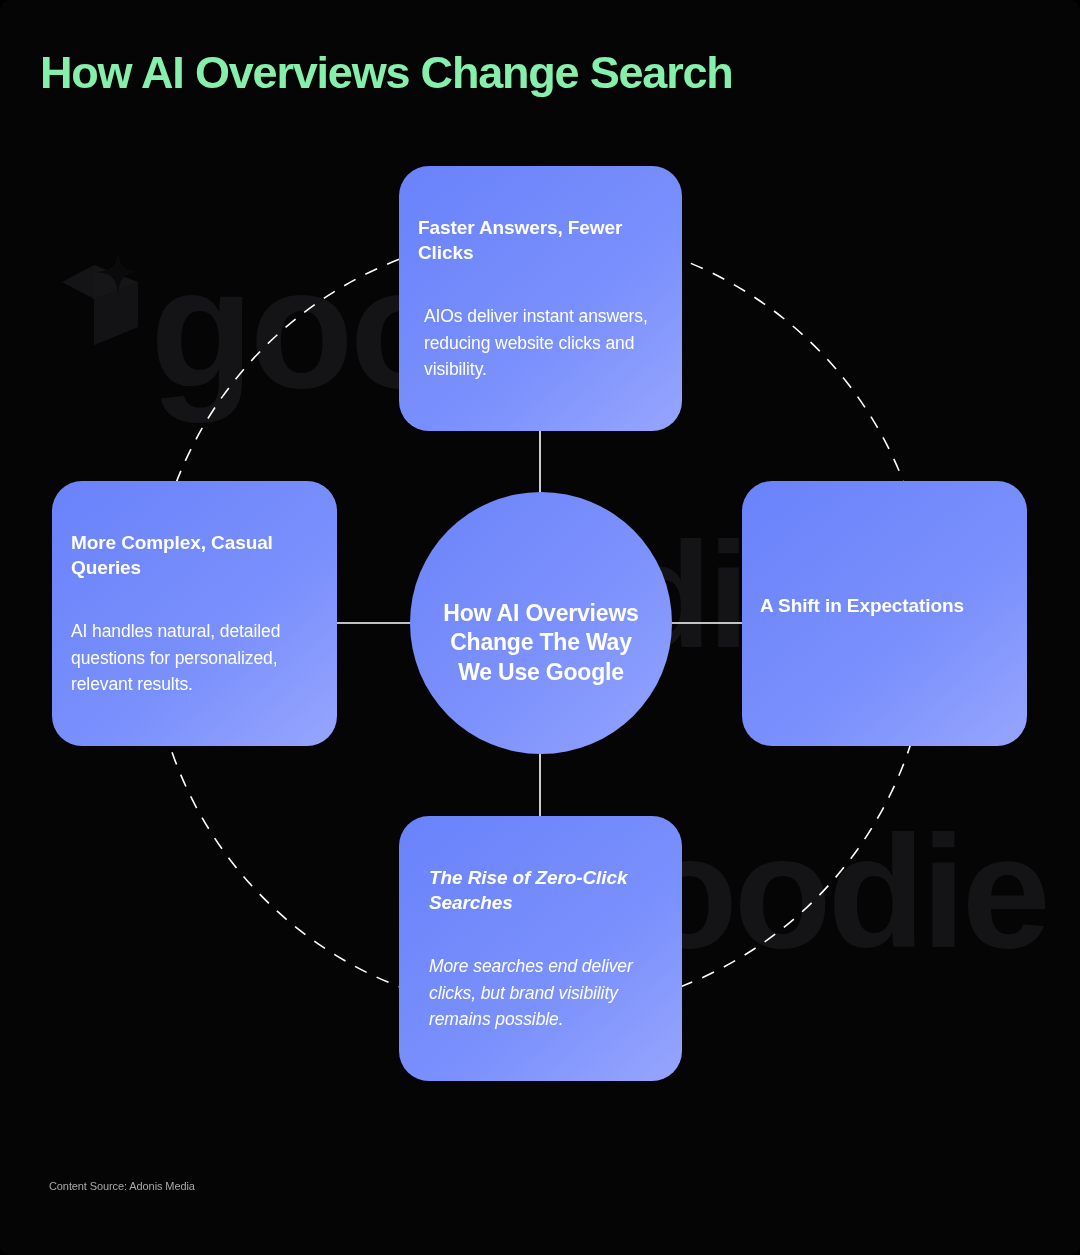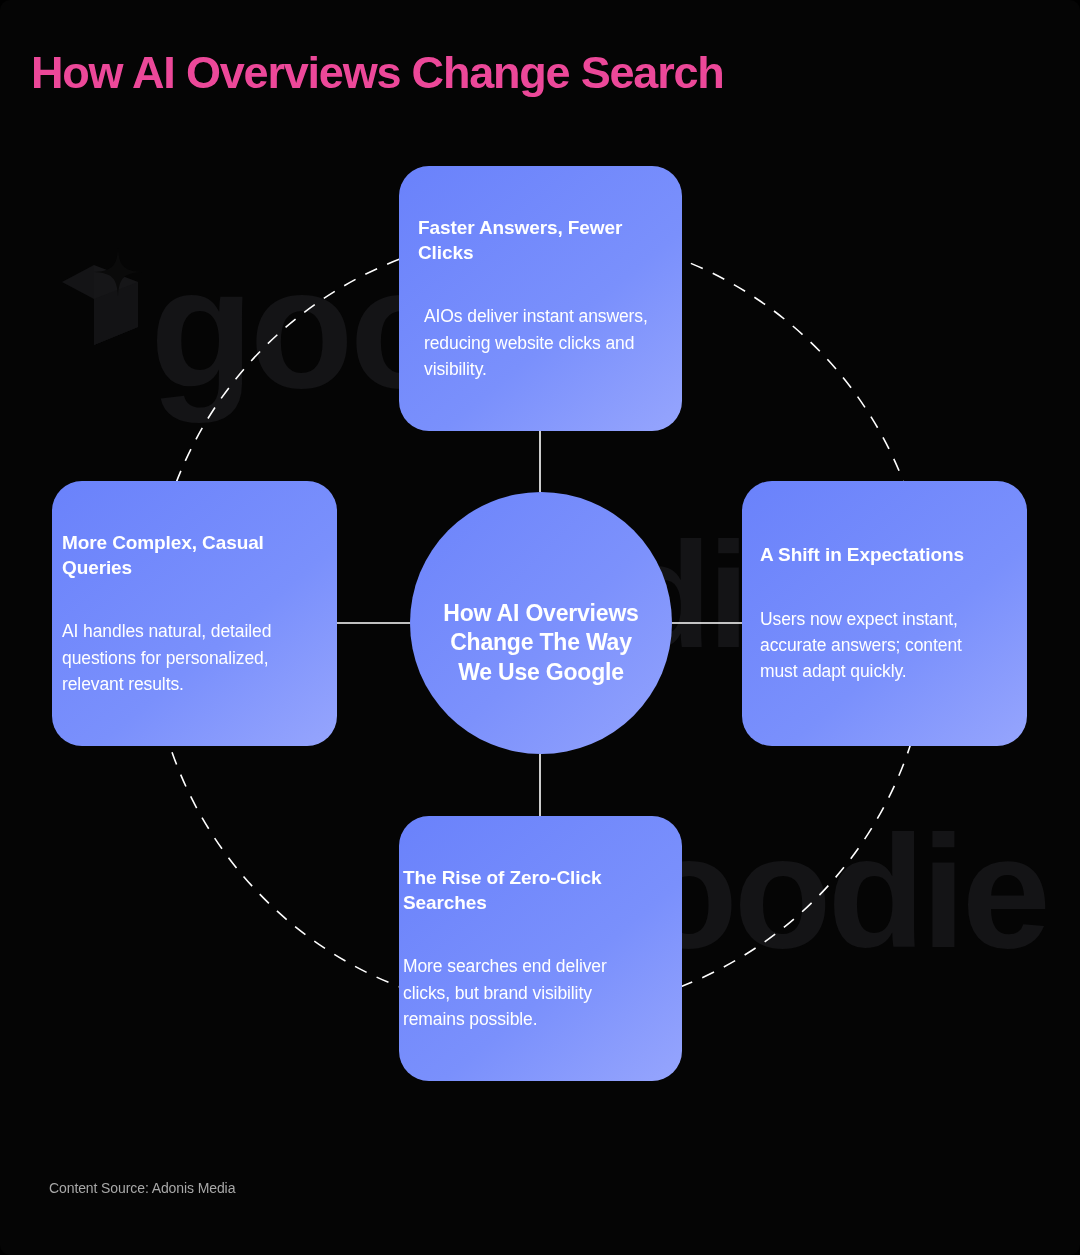--- a/index.html
+++ b/index.html
@@ -79,39 +79,39 @@
     font-size:17.5px;
     font-weight:400;
     line-height:1.5;
     letter-spacing:-0.1px;
   }
 
   .card-top    { left:399px; top:166px; width:283px; height:265px; padding:0 34px 0 19px; }
   .card-top .c-title { padding-left:0; }
   .card-top .c-body  { padding-left:6px; }
 
-  .card-left   { left:52px;  top:481px; width:285px; height:265px; padding:0 27px 0 10px; }
+  .card-left   { left:52px;  top:481px; width:285px; height:265px; padding:0 27px 0 19px; }
   .card-right  { left:742px; top:481px; width:285px; height:265px; padding:0 40px 0 18px; }
-  .card-bottom { left:399px; top:816px; width:283px; height:265px; padding:0 27px 0 4px; }
+  .card-bottom { left:399px; top:816px; width:283px; height:265px; padding:0 27px 0 30px;font-style:italic; }
 
   
   .page-title {
     position:absolute;
-    left:31px; top:48px;
-    color:#ec4899;
+    left:40px; top:48px;
+    color:#86efac;
     font-size:45px;
     font-weight:700;
     letter-spacing:-1.2px;
     line-height:1.1;
   }
   .footer-note {
     position:absolute;
     left:49px; top:1180px;
     color:#a8a8a8;
-    font-size:14px;
+    font-size:11px;
     font-weight:400;
     letter-spacing:-0.1px;
     text-align:right;
   }
 </style>
 </head>
 <body>
 
 <div id="stage">
 
@@ -146,21 +146,20 @@
     <div class="c-body">AIOs deliver instant answers, reducing website clicks and visibility.</div>
   </div>
 
   <div class="card card-left">
     <div class="c-title">More Complex, Casual Queries</div>
     <div class="c-body">AI handles natural, detailed questions for personalized, relevant results.</div>
   </div>
 
   <div class="card card-right">
     <div class="c-title">A Shift in Expectations</div>
-    <div class="c-body">Users now expect instant, accurate answers; content must adapt quickly.</div>
   </div>
 
   <div class="card card-bottom">
     <div class="c-title">The Rise of Zero-Click Searches</div>
     <div class="c-body">More searches end deliver clicks, but brand visibility remains possible.</div>
   </div>
 
   <div class="footer-note">Content Source: Adonis Media</div>
 
 </div>

